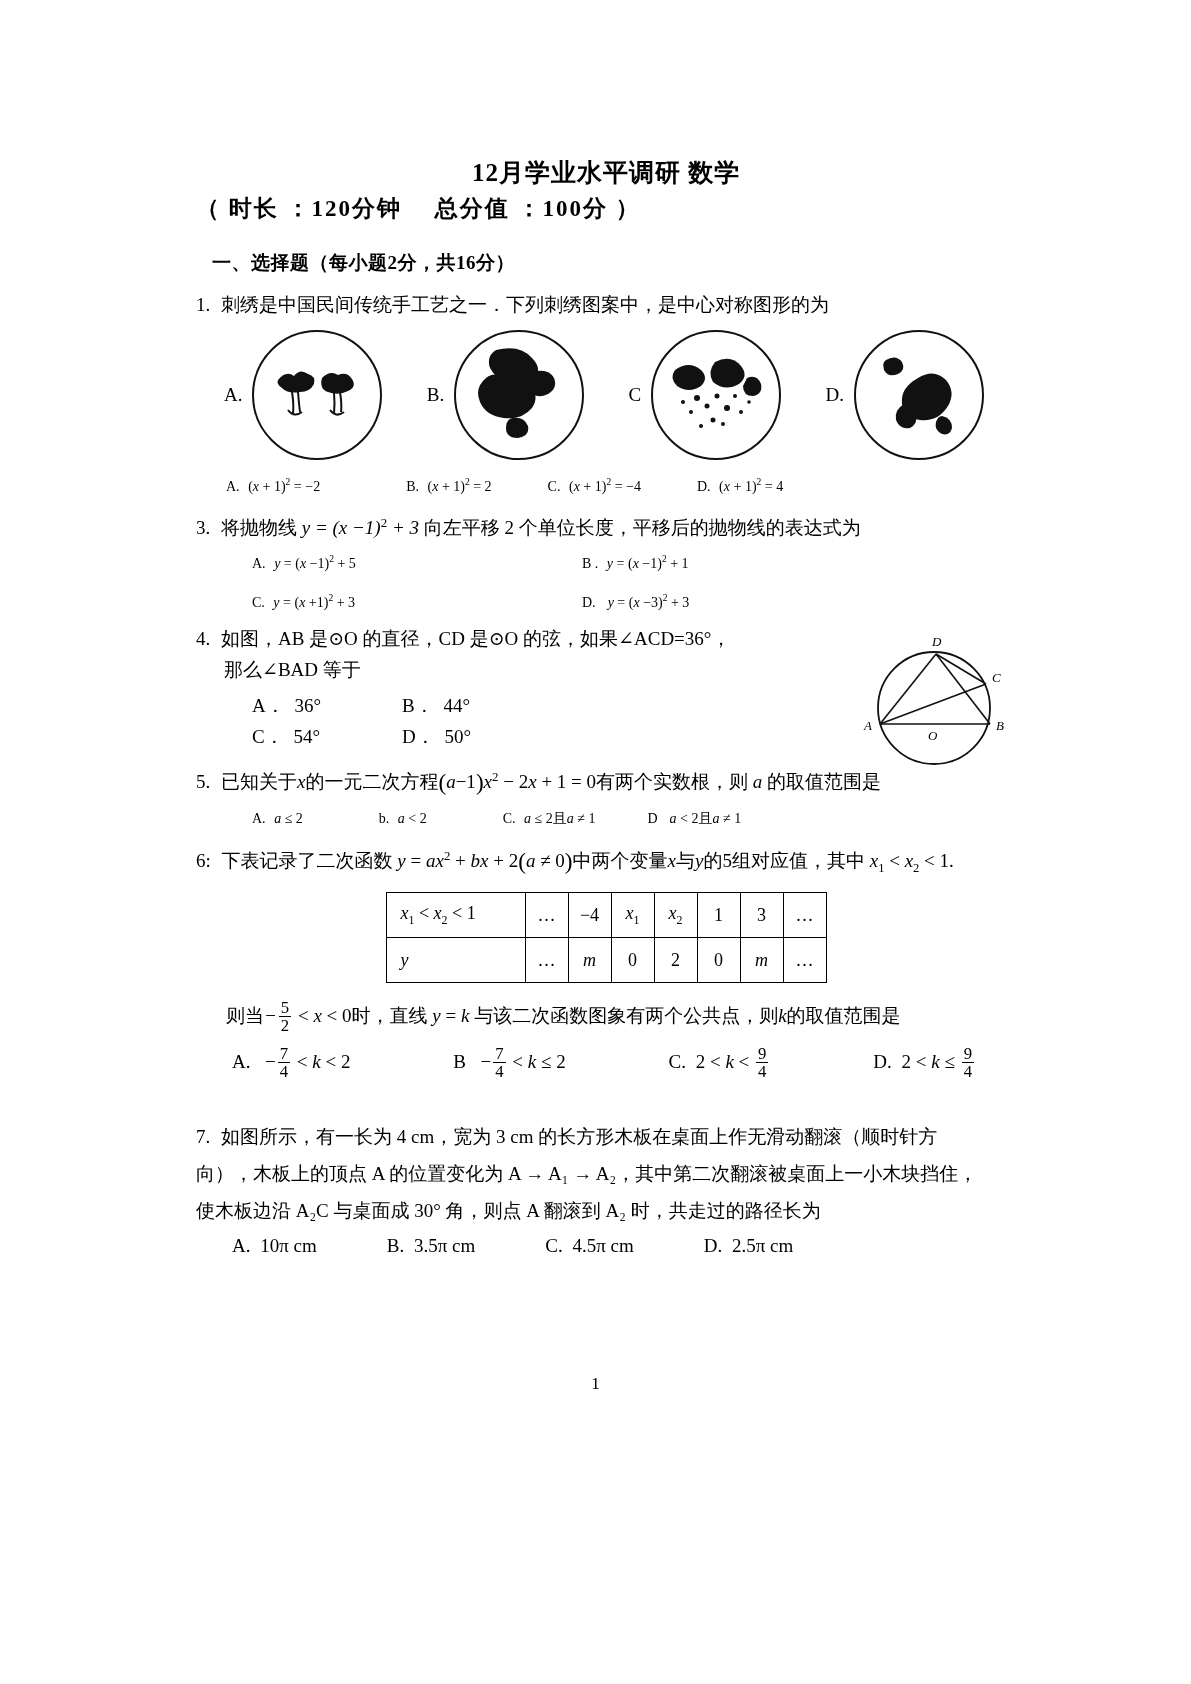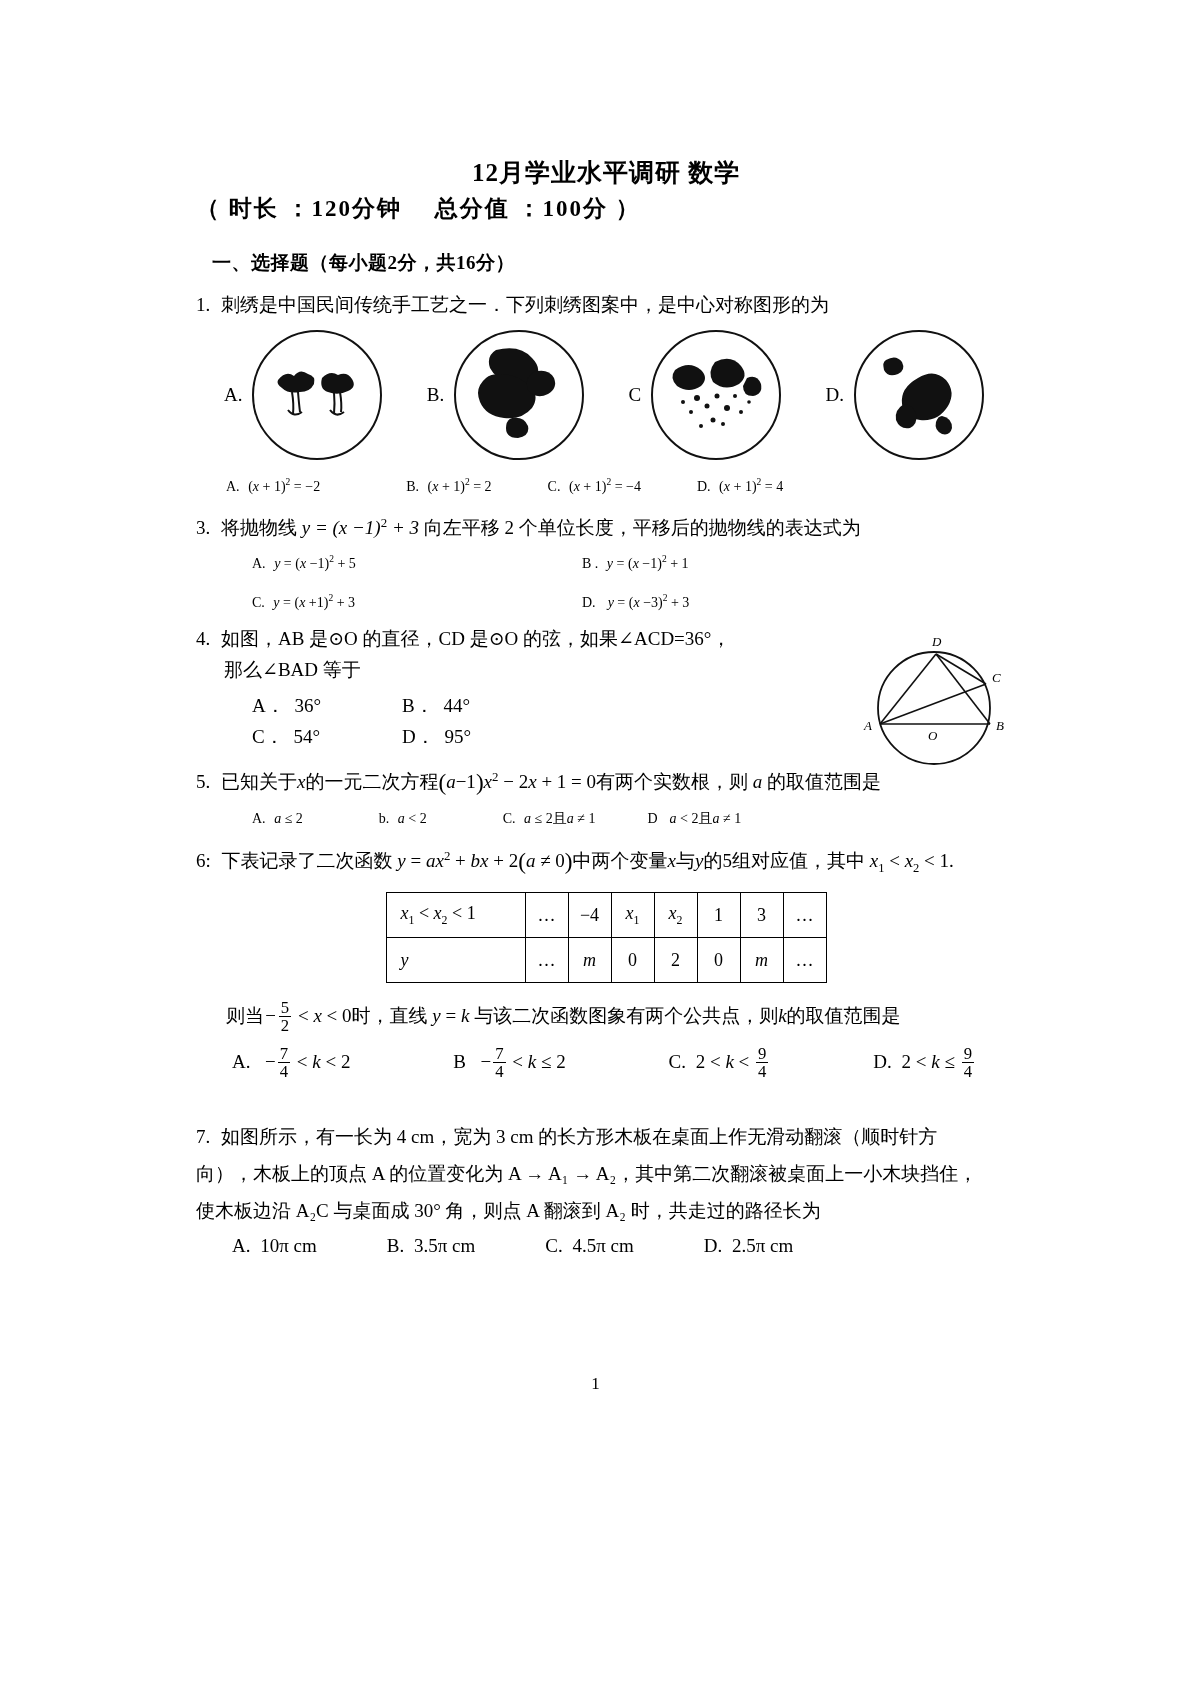--- a/index.html
+++ b/index.html
@@ -356,21 +356,21 @@
             <span>44°</span>
           </span>
         </div>
         <div class="two-col">
           <span class="opt" style="width:150px">
             <span class="opt-lbl">C．</span>
             <span>54°</span>
           </span>
           <span class="opt">
             <span class="opt-lbl">D．</span>
-            <span>95°</span>
+            <span>50°</span>
           </span>
         </div>
       </div>
     </div>
 
     <div class="q" style="margin-top:12px">
       <span class="q-num">5.</span>
       <span>已知关于<i>x</i>的一元二次方程<span class="big-paren">(</span><i>a</i>−1<span class="big-paren">)</span><i>x</i><span class="supn">2</span> − 2<i>x</i> + 1 = 0有两个实数根，则 <i>a</i> 的取值范围是</span>
     </div>
     <div class="opts" style="padding-left:56px">

